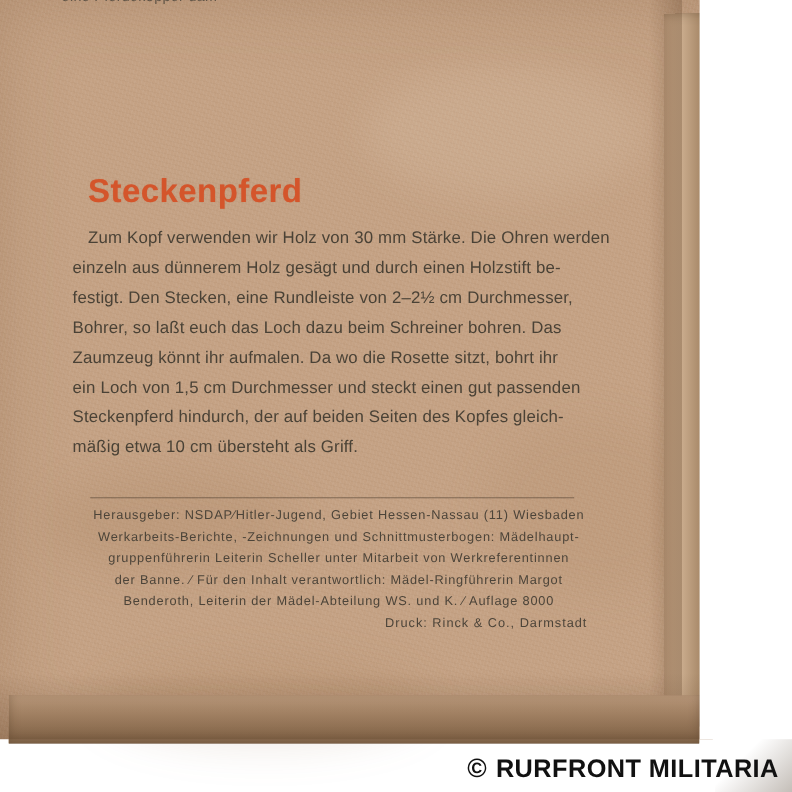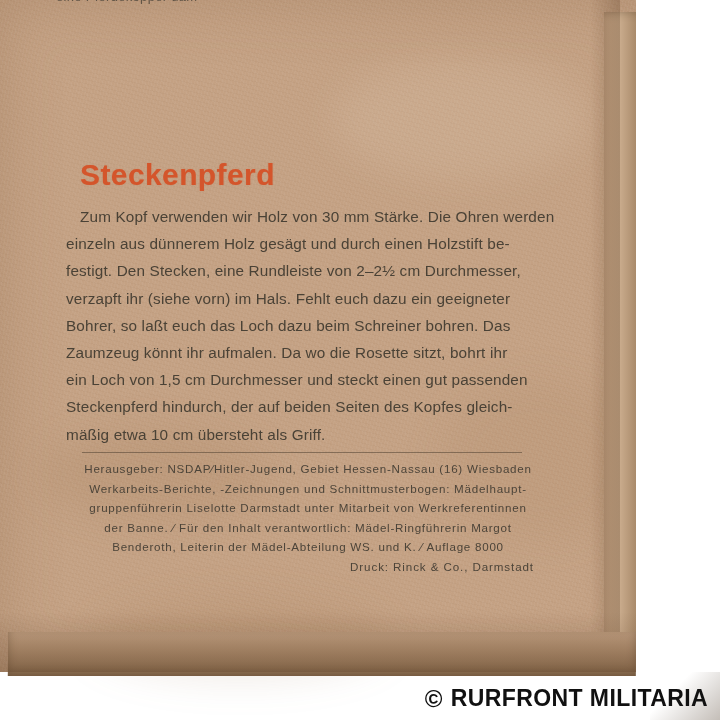--- a/index.html
+++ b/index.html
@@ -230,34 +230,33 @@
   <div class="cut-line">
     <span>eine Pferdeköpper dam</span>
   </div>
 
   <div class="headline">Steckenpferd</div>
 
   <div class="body-block">
     <div class="body-line indent">Zum Kopf verwenden wir Holz von 30 mm Stärke.  Die Ohren werden</div>
     <div class="body-line">einzeln aus dünnerem Holz gesägt und durch einen Holzstift be-</div>
     <div class="body-line">festigt.  Den Stecken, eine Rundleiste von 2–2½ cm Durchmesser,</div>
-    <div class="body-line">verzapft ihr (siehe vorn) im Hals.  Fehlt euch dazu ein geeigneter</div>
     <div class="body-line">Bohrer, so laßt euch das Loch dazu beim Schreiner bohren.  Das</div>
     <div class="body-line">Zaumzeug könnt ihr aufmalen.  Da wo die Rosette sitzt, bohrt ihr</div>
     <div class="body-line">ein Loch von 1,5 cm Durchmesser und steckt einen gut passenden</div>
     <div class="body-line">Steckenpferd hindurch, der auf beiden Seiten des Kopfes gleich-</div>
     <div class="body-line">mäßig etwa 10 cm übersteht als Griff.</div>
   </div>
 
   <div class="rule"></div>
 
   <div class="imprint">
-    <div class="imprint-line">Herausgeber:  NSDAP⁄Hitler-Jugend, Gebiet Hessen-Nassau (16) Wiesbaden</div>
+    <div class="imprint-line">Herausgeber:  NSDAP⁄Hitler-Jugend, Gebiet Hessen-Nassau (11) Wiesbaden</div>
     <div class="imprint-line">Werkarbeits-Berichte, -Zeichnungen und Schnittmusterbogen:  Mädelhaupt-</div>
-    <div class="imprint-line">gruppenführerin Liselotte Darmstadt unter Mitarbeit von Werkreferentinnen</div>
+    <div class="imprint-line">gruppenführerin Leiterin Scheller unter Mitarbeit von Werkreferentinnen</div>
     <div class="imprint-line">der Banne. ⁄ Für den Inhalt verantwortlich: Mädel-Ringführerin Margot</div>
     <div class="imprint-line">Benderoth, Leiterin der Mädel-Abteilung WS. und K. ⁄ Auflage  8000</div>
     <div class="imprint-line last">Druck: Rinck &amp; Co.,  Darmstadt</div>
   </div>
 
   <div class="watermark">
     <span class="copy-glyph">©</span>
     <span>RURFRONT MILITARIA</span>
   </div>
 

